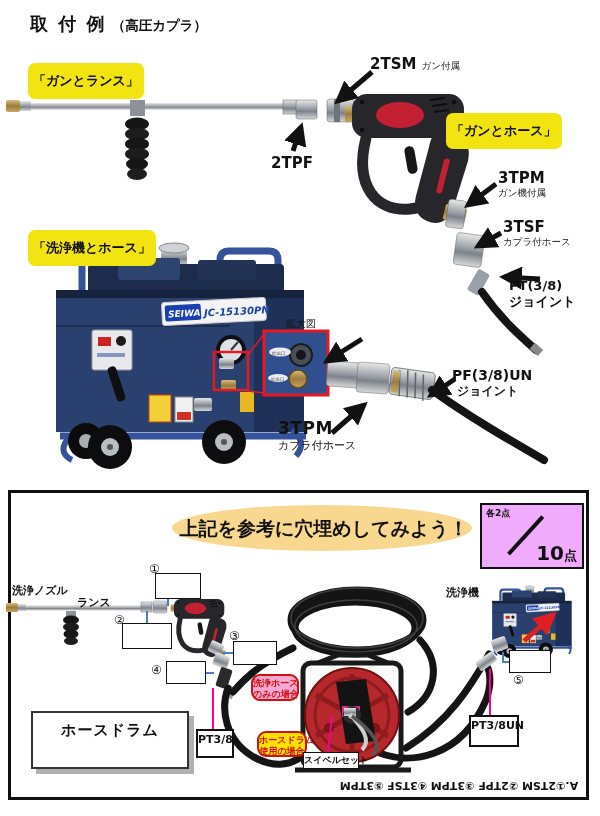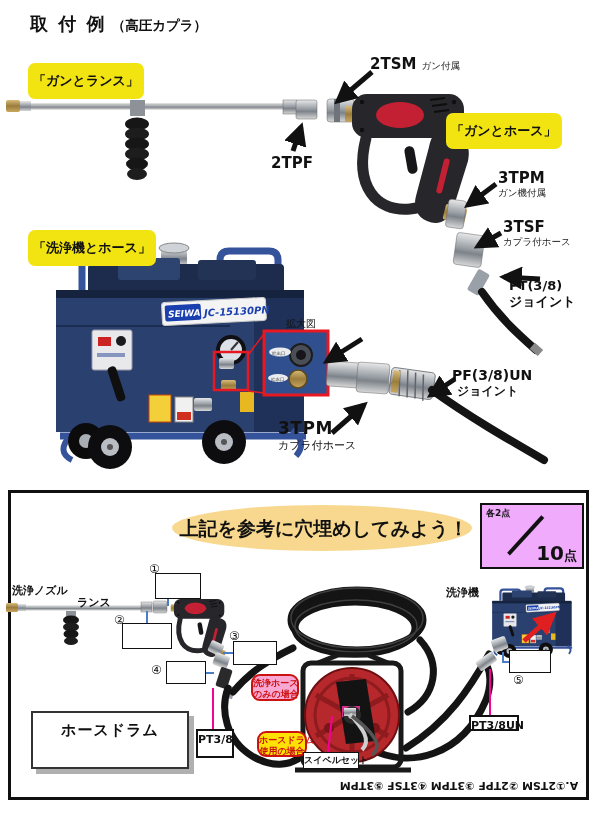--- a/index.html
+++ b/index.html
@@ -324,21 +324,21 @@
     <div>洗浄ホース</div>
     <div>のみの場合</div>
   </div>
   <div class="abs tag" style="left:257px;top:731px;width:50px;height:26px;background:#ffe103;">
     <div>ホースドラム</div>
     <div>使用の場合</div>
   </div>
 
   <div class="abs wbox" style="left:303px;top:752px;width:56px;height:17px;font-size:9px;line-height:14px;border-width:1.5px;">スイベルセット</div>
   <div class="abs wbox" style="left:196px;top:729px;width:38px;height:29px;line-height:18px;">PT3/8</div>
-  <div class="abs wbox" style="left:469px;top:715px;width:50px;height:16px;line-height:18px;">PT3/8UN</div>
+  <div class="abs wbox" style="left:469px;top:715px;width:50px;height:32px;line-height:18px;">PT3/8UN</div>
 
   <div class="abs" style="left:31px;top:711px;width:158px;height:58px;background:#fff;border:2px solid #333;box-sizing:border-box;
        box-shadow:5px 5px 0 #b0b0b0;text-align:center;font-size:15px;font-weight:600;letter-spacing:1px;padding-top:8px;z-index:10;">
     <div>ホースドラム</div>
   </div>
 
   <div class="abs txt b" style="left:330px;top:779px;width:258px;font-size:11px;text-align:center;transform:rotate(180deg);">A.①2TSM ②2TPF ③3TPM ④3TSF ⑤3TPM</div>
 
 </div>
 

